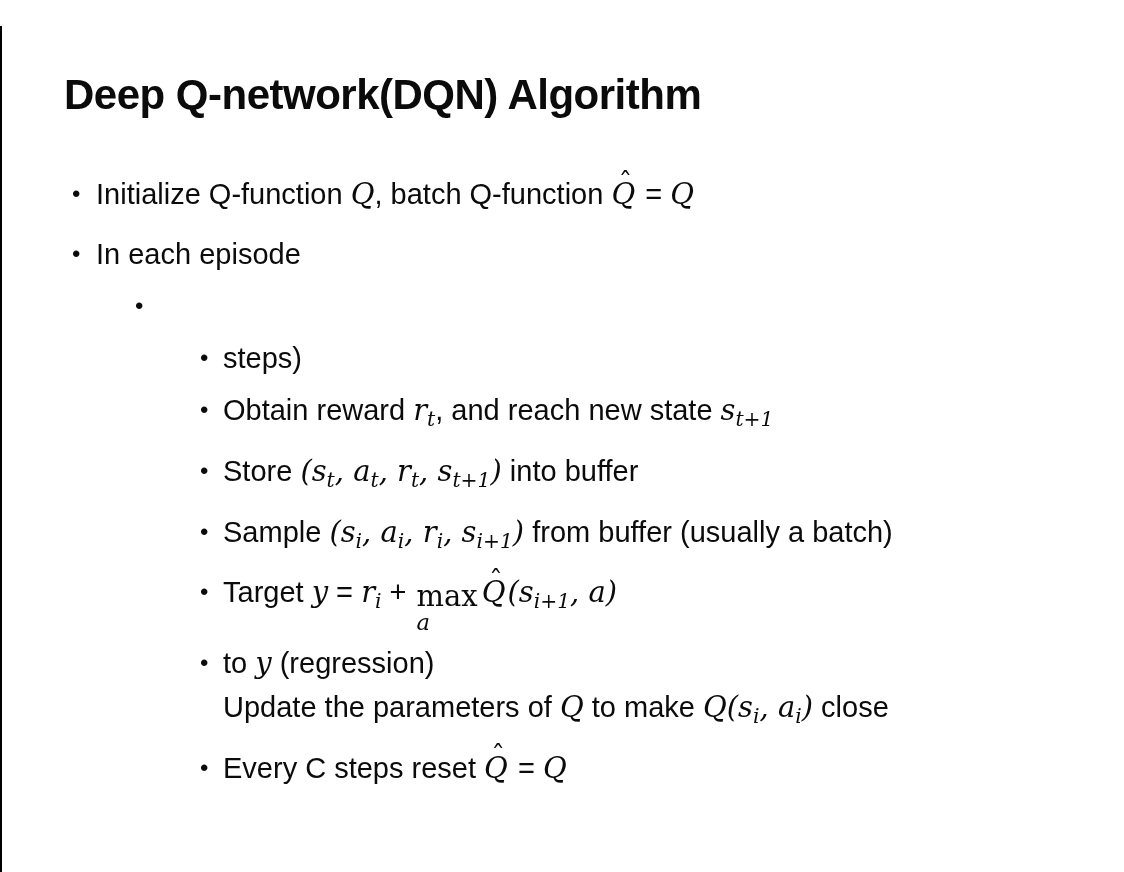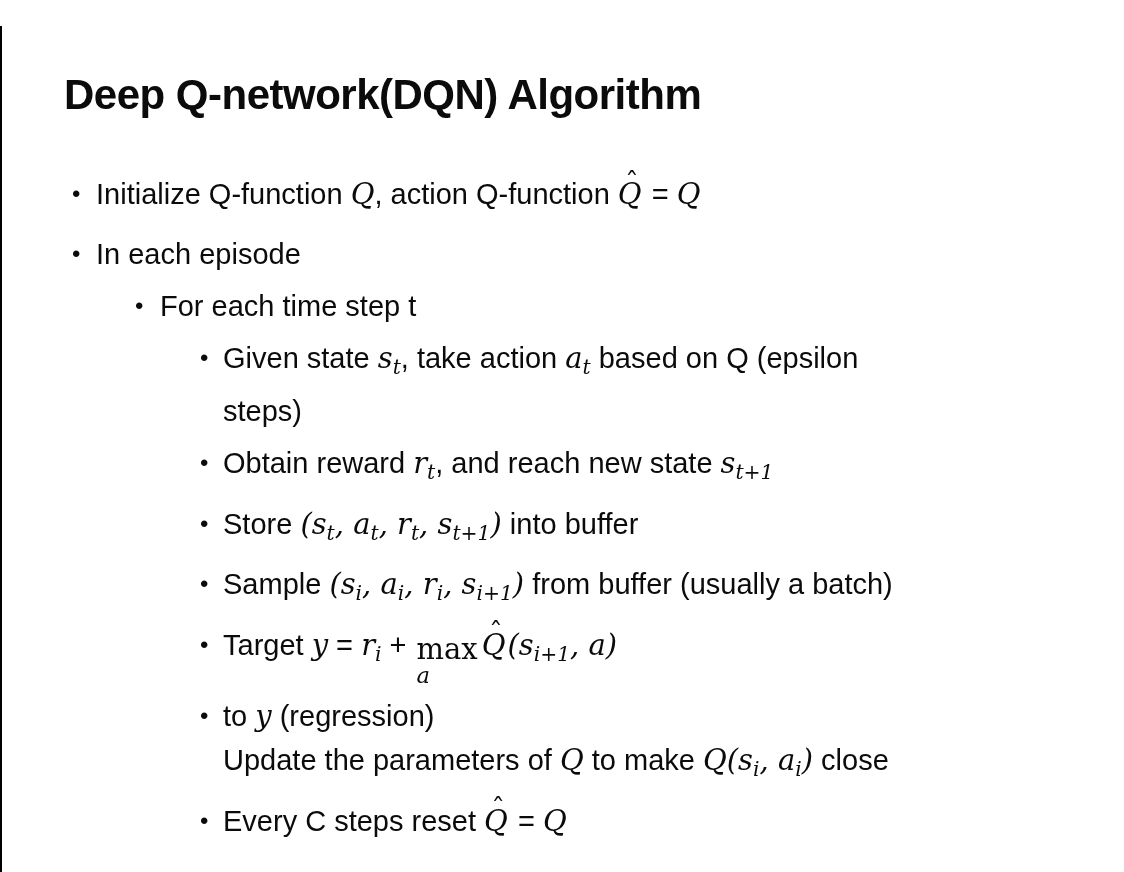--- a/index.html
+++ b/index.html
@@ -52,42 +52,38 @@
 <div class="slide">
   <div class="left-border"></div>
 
   <h1 class="title">Deep Q-network(DQN) Algorithm</h1>
 
   <div class="body">
 
     <div class="line l1 first">
       <span class="bullet">•</span>
       <div class="text">
-        <div class="row"><span class="p">Initialize Q-function </span><span class="m">Q</span><span class="p">, action Q-function </span><span class="qhat"><span class="hat">ˆ</span><span>Q</span></span><span class="p"> = </span><span class="m">Q</span></div>
+        <div class="row"><span class="p">Initialize Q-function </span><span class="m">Q</span><span class="p">, batch Q-function </span><span class="qhat"><span class="hat">ˆ</span><span>Q</span></span><span class="p"> = </span><span class="m">Q</span></div>
       </div>
     </div>
 
     <div class="line l1">
       <span class="bullet">•</span>
       <div class="text">
         <div class="row"><span class="p">In each episode</span></div>
       </div>
     </div>
 
     <div class="line l2">
       <span class="bullet">•</span>
-      <div class="text">
-        <div class="row"><span class="p">For each time step t</span></div>
-      </div>
     </div>
 
     <div class="line l3">
       <span class="bullet">•</span>
       <div class="text">
-        <div class="row"><span class="p">Given state </span><span class="m">s</span><span class="sub">t</span><span class="p">, take action </span><span class="m">a</span><span class="sub">t</span><span class="p"> based on Q (epsilon</span></div>
         <div class="row"><span class="p">steps)</span></div>
       </div>
     </div>
 
     <div class="line l3">
       <span class="bullet">•</span>
       <div class="text">
         <div class="row"><span class="p">Obtain reward </span><span class="m">r</span><span class="sub">t</span><span class="p">, and reach new state </span><span class="m">s</span><span class="sub">t+1</span></div>
       </div>
     </div>

